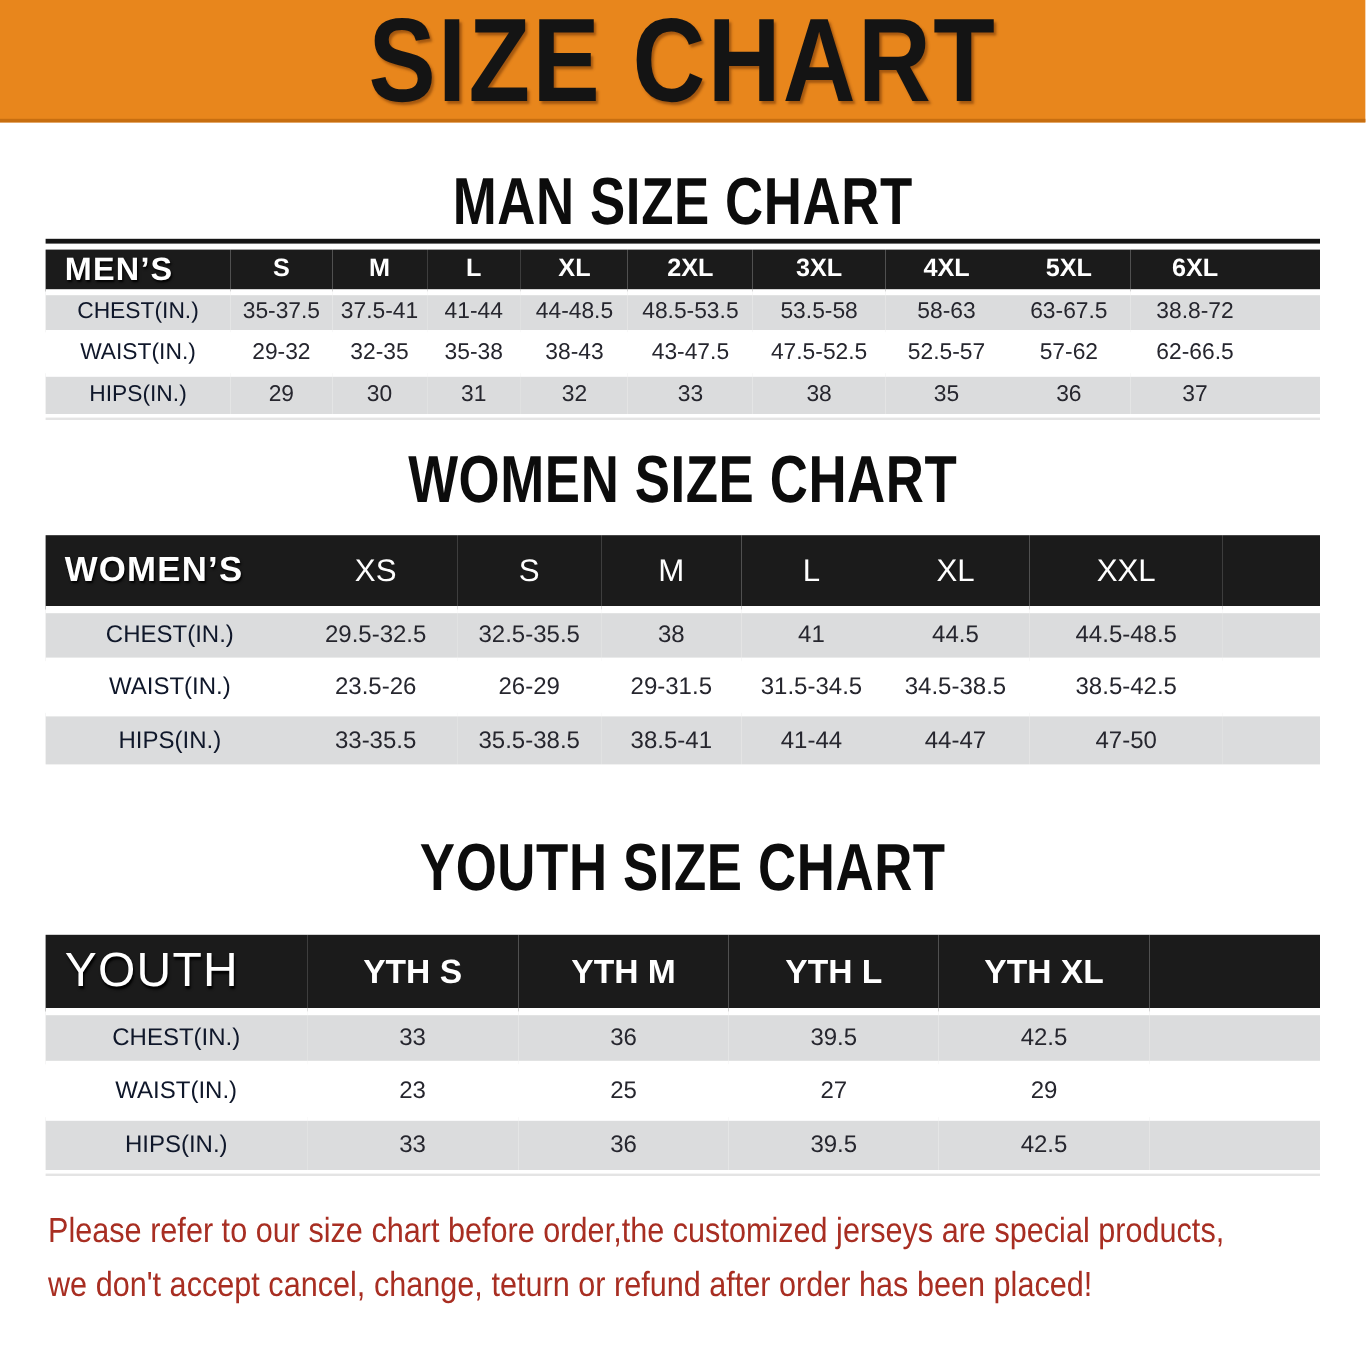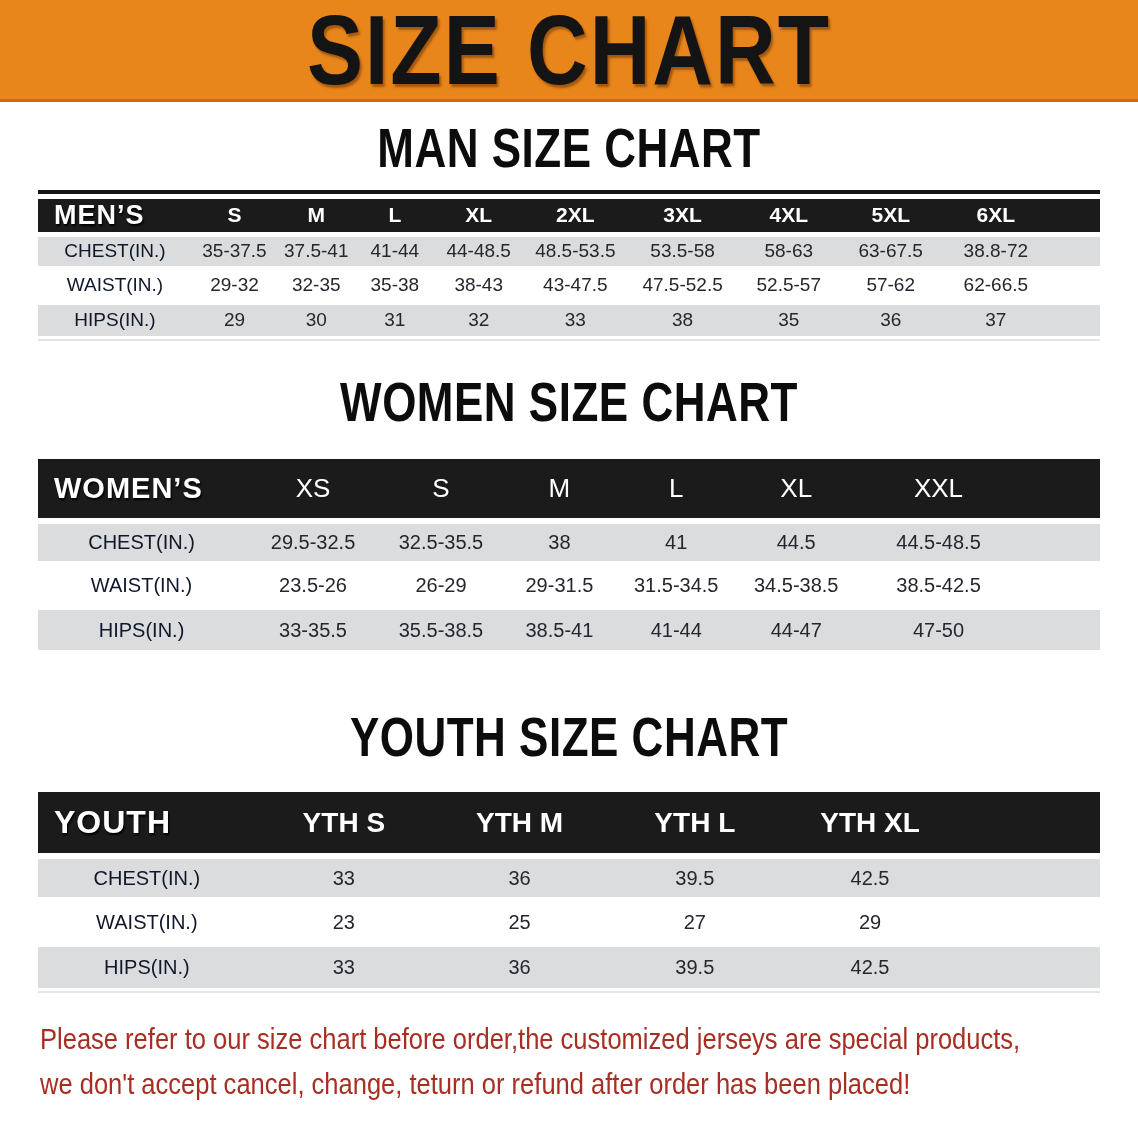--- a/index.html
+++ b/index.html
@@ -17,33 +17,33 @@
   }
   .banner-title {
     font-size:84px; font-weight:bold; color:#141414;
     letter-spacing:2px; line-height:1;
     transform:scaleY(1.18);
     text-shadow:2px 2px 2px rgba(80,30,0,0.45);
     white-space:nowrap;
   }
   
   .heading-wrap { display:flex; justify-content:center; align-items:center; }
-  .hw1 { margin-top:18px; height:56px; }
-  .hw2 { margin-top:32px; height:58px;text-align:center; }
+  .hw1 { margin-top:39px; height:56px; }
+  .hw2 { margin-top:22px; height:58px;text-align:center; }
   .hw3 { margin-top:58px; height:58px; }
   .section-heading {
     font-size:44px; font-weight:bold; color:#0c0c0c;
     letter-spacing:0.5px; line-height:1;
     transform:scaleY(1.26);
     white-space:nowrap;
   }
   
   .table-wrap { width:1062px; margin-left:38px; }
-  .tw1 { margin-top:14px; }
-  .tw2 { margin-top:28px; }
+  .tw1 { margin-top:2px; }
+  .tw2 { margin-top:16px; }
   .tw3 { margin-top:26px; }
   .topbar { height:4px; background:#151515; margin-bottom:5px; }
   table { width:100%; border-collapse:collapse; table-layout:fixed; }
   thead th {
     background:#1B1B1B; color:#ffffff; vertical-align:middle;
     text-align:center; font-weight:600;
   }
   th.corner {
     text-align:left; padding-left:16px; font-weight:bold; letter-spacing:1px;
     text-shadow:1px 2px 2px #000;
@@ -58,21 +58,21 @@
   
   .t-men thead th { height:35px; font-size:21px; }
   .t-men th.corner { font-size:27px; }
   .t-men tbody td { height:34px; font-size:19px; border-top-width:5px; }
   
   .t-women thead th { height:62px; font-size:26px; font-weight:400; }
   .t-women th.corner { font-size:29px; font-weight:bold; }
   .t-women tbody td { height:43px; font-size:20px; }
   
   .t-youth thead th { height:64px; font-size:28px; font-weight:700; }
-  .t-youth th.corner { font-size:32px; font-weight:bold; }
+  .t-youth th.corner { font-size:40px; font-weight:normal; }
   .t-youth tbody td { height:44px; font-size:20px; }
   .table-bottomline { height:2px; background:#E4E4E4; margin-top:3px; }
   
   .disclaimer { margin-top:24px; padding-left:40px; }
   .disclaimer-line {
     font-size:29px; line-height:45px; color:#A82E22;
     white-space:nowrap; transform:scaleX(0.88); transform-origin:left center;
   }
 </style>
 </head>

